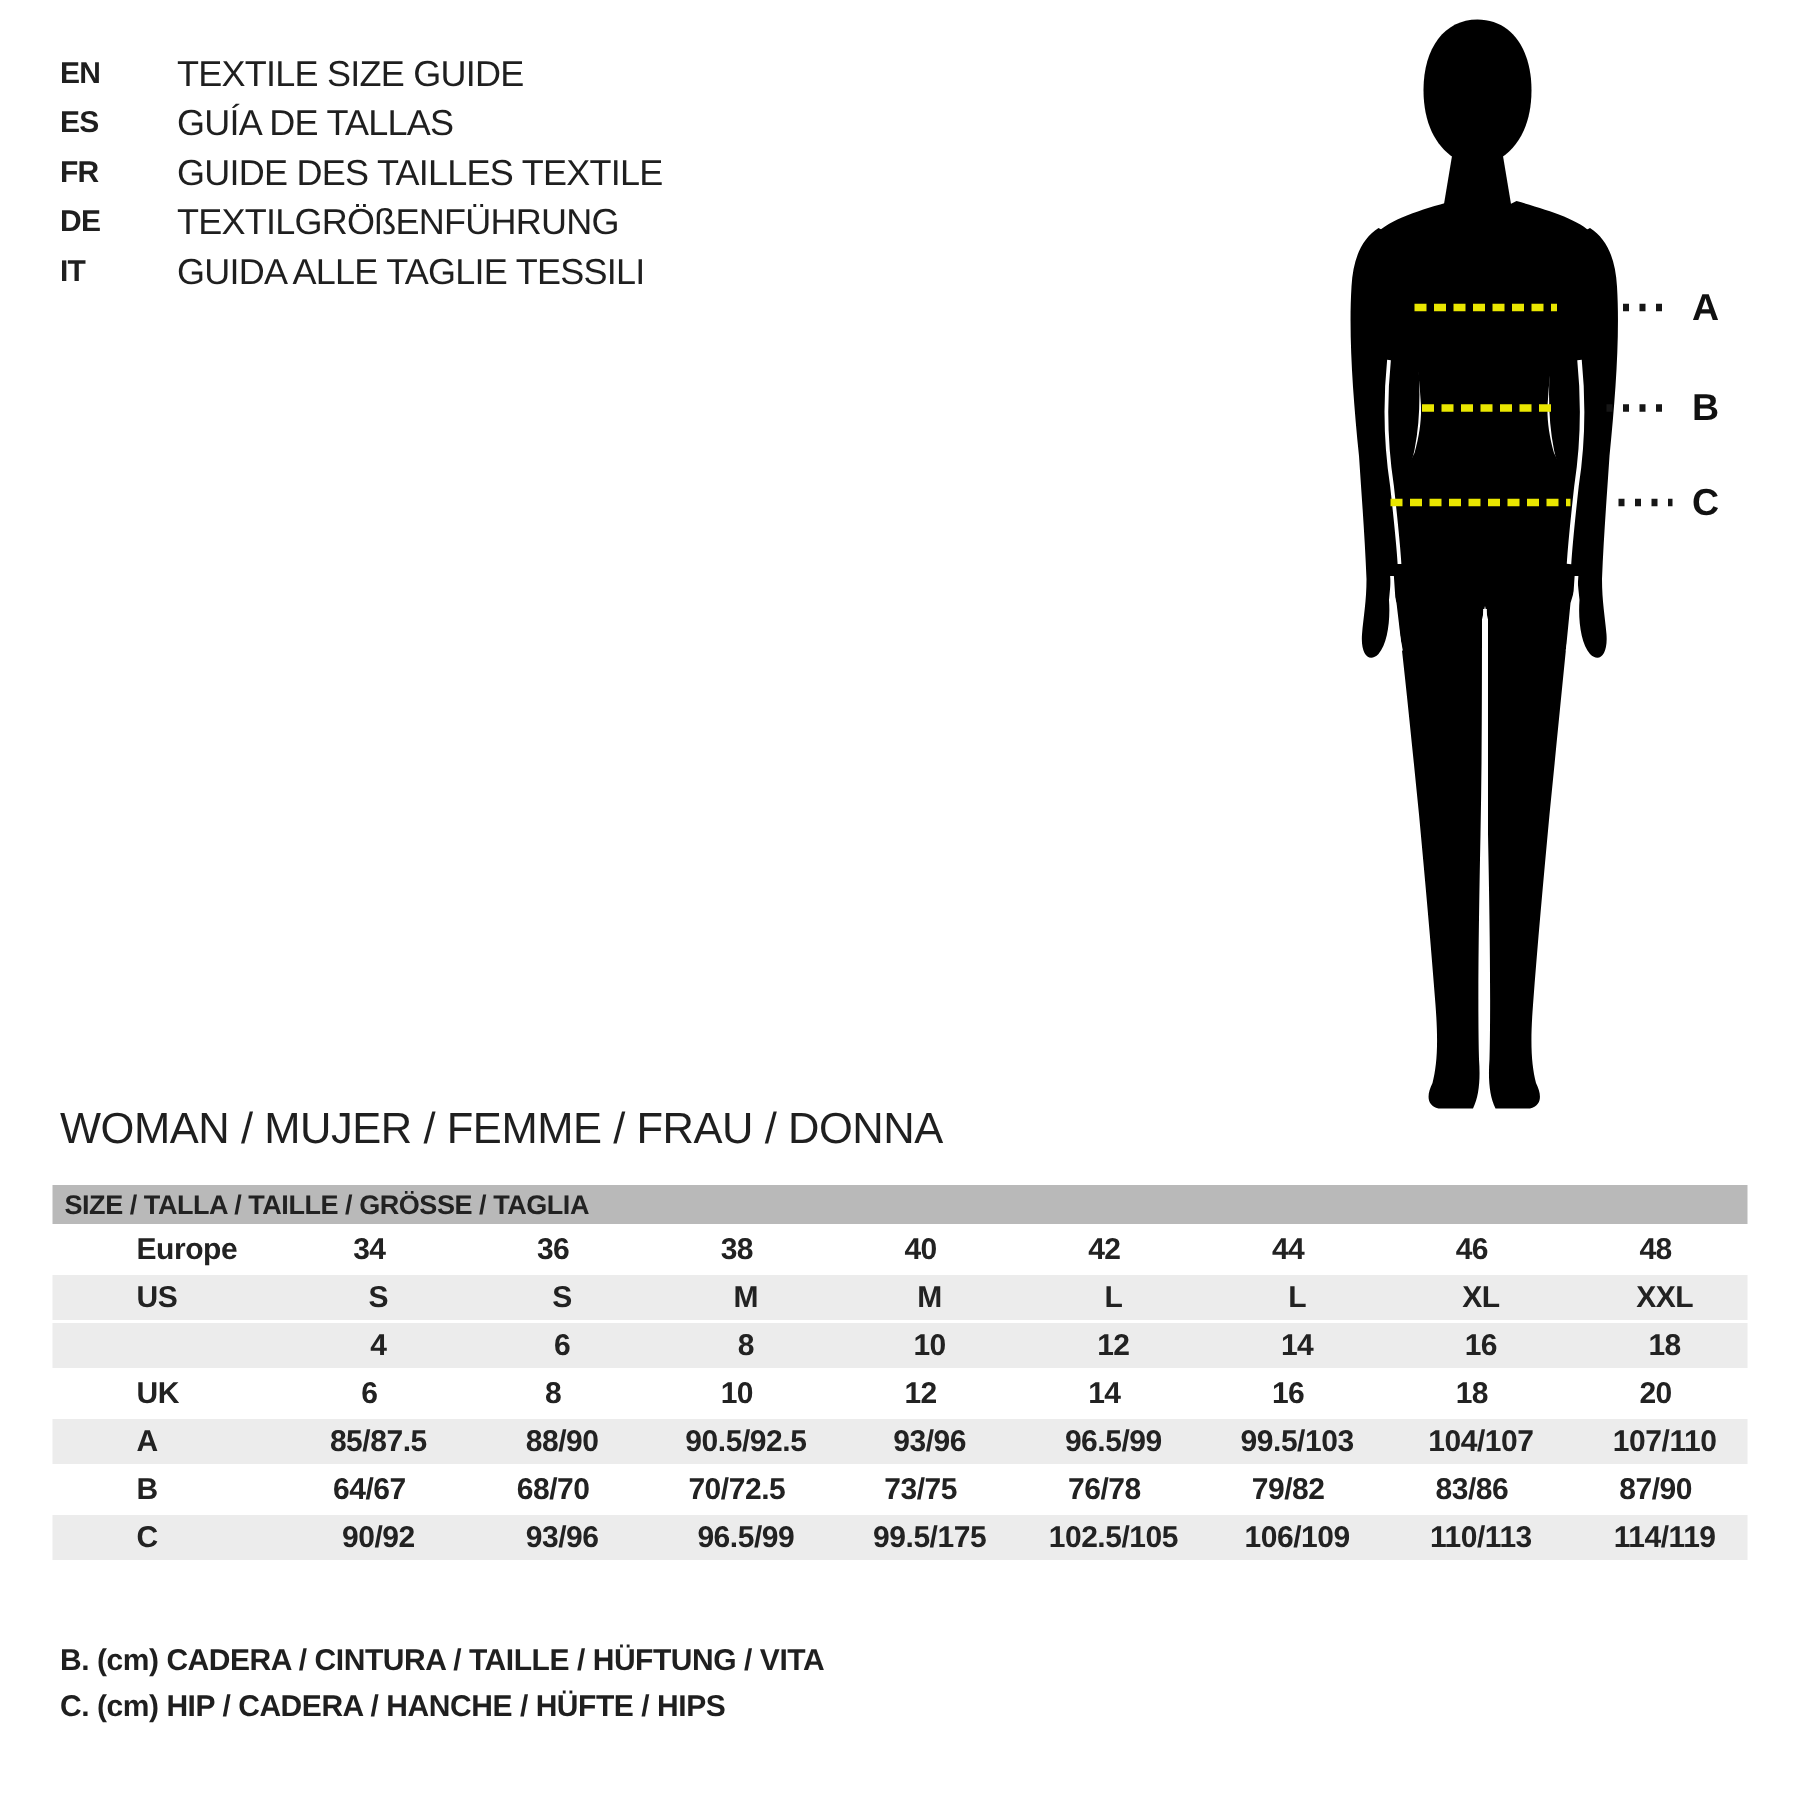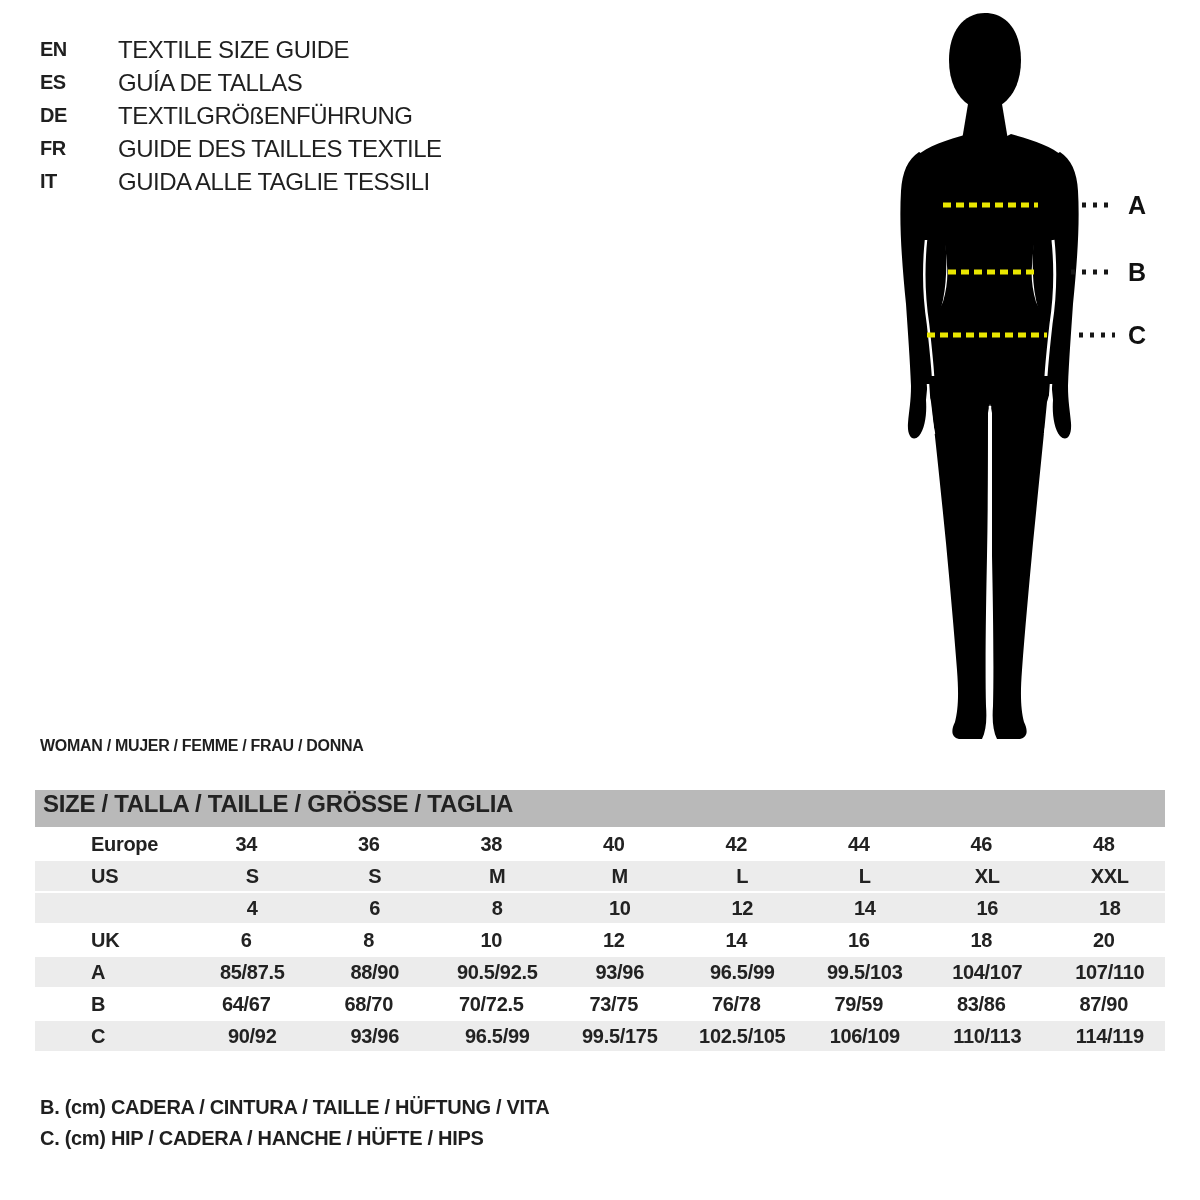--- a/index.html
+++ b/index.html
@@ -19,26 +19,26 @@
 
   
   .figure{position:absolute;left:895px;top:8px;width:265px;height:737px;}
   .figure svg{display:block;}
   .mlabel{position:absolute;font-size:25px;font-weight:700;color:#111;}
   .ml-a{left:1128px;top:191px;}
   .ml-b{left:1128px;top:258px;}
   .ml-c{left:1128px;top:321px;}
 
   
-  .woman-title{position:absolute;left:40px;top:737px;font-size:16px;font-weight:700;letter-spacing:-0.3px;white-space:nowrap;}
+  .woman-title{position:absolute;left:40px;top:737px;font-size:29px;font-weight:400;letter-spacing:-0.3px;white-space:nowrap;}
 
   
   .size-table{position:absolute;left:35px;top:790px;width:1130px;}
-  .table-header{height:37px;line-height:27px;background:var(--header-bg);
-    font-size:24px;font-weight:700;padding-left:8px;margin-bottom:2px;
+  .table-header{height:26px;line-height:27px;background:var(--header-bg);
+    font-size:18px;font-weight:700;padding-left:8px;margin-bottom:2px;
     letter-spacing:-0.3px;color:#222;}
   .trow{display:grid;grid-template-columns:150px repeat(8,1fr);height:30px;
     margin-bottom:2px;align-items:center;}
   .trow.shaded{background:var(--stripe);gap:12px;}
   .tcell{text-align:center;font-size:20px;font-weight:700;letter-spacing:-0.3px;color:#222;}
   .tcell.label{text-align:left;padding-left:8px;margin-left:48px;}
 
   
   .legend{position:absolute;left:40px;top:1092px;}
   .legend-line{font-size:20px;font-weight:700;line-height:31px;letter-spacing:-0.3px;white-space:nowrap;}
@@ -49,26 +49,26 @@
 <div class="lang-list">
   <div class="lang-row">
     <span class="lang-code">EN</span>
     <span class="lang-text">TEXTILE SIZE GUIDE</span>
   </div>
   <div class="lang-row">
     <span class="lang-code">ES</span>
     <span class="lang-text">GUÍA DE TALLAS</span>
   </div>
   <div class="lang-row">
+    <span class="lang-code">FR</span>
+    <span class="lang-text">GUIDE DES TAILLES TEXTILE</span>
+  </div>
+  <div class="lang-row">
     <span class="lang-code">DE</span>
     <span class="lang-text">TEXTILGRÖßENFÜHRUNG</span>
-  </div>
-  <div class="lang-row">
-    <span class="lang-code">FR</span>
-    <span class="lang-text">GUIDE DES TAILLES TEXTILE</span>
   </div>
   <div class="lang-row">
     <span class="lang-code">IT</span>
     <span class="lang-text">GUIDA ALLE TAGLIE TESSILI</span>
   </div>
 </div>
 
 <div class="figure">
   <svg width="265" height="737" viewBox="0 0 265 737">
 
@@ -213,21 +213,21 @@
         <div class="tcell">104/107</div>
         <div class="tcell">107/110</div>
       </div>
       <div class="trow">
         <div class="tcell label">B</div>
         <div class="tcell">64/67</div>
         <div class="tcell">68/70</div>
         <div class="tcell">70/72.5</div>
         <div class="tcell">73/75</div>
         <div class="tcell">76/78</div>
-        <div class="tcell">79/59</div>
+        <div class="tcell">79/82</div>
         <div class="tcell">83/86</div>
         <div class="tcell">87/90</div>
       </div>
       <div class="trow shaded">
         <div class="tcell label">C</div>
         <div class="tcell">90/92</div>
         <div class="tcell">93/96</div>
         <div class="tcell">96.5/99</div>
         <div class="tcell">99.5/175</div>
         <div class="tcell">102.5/105</div>

